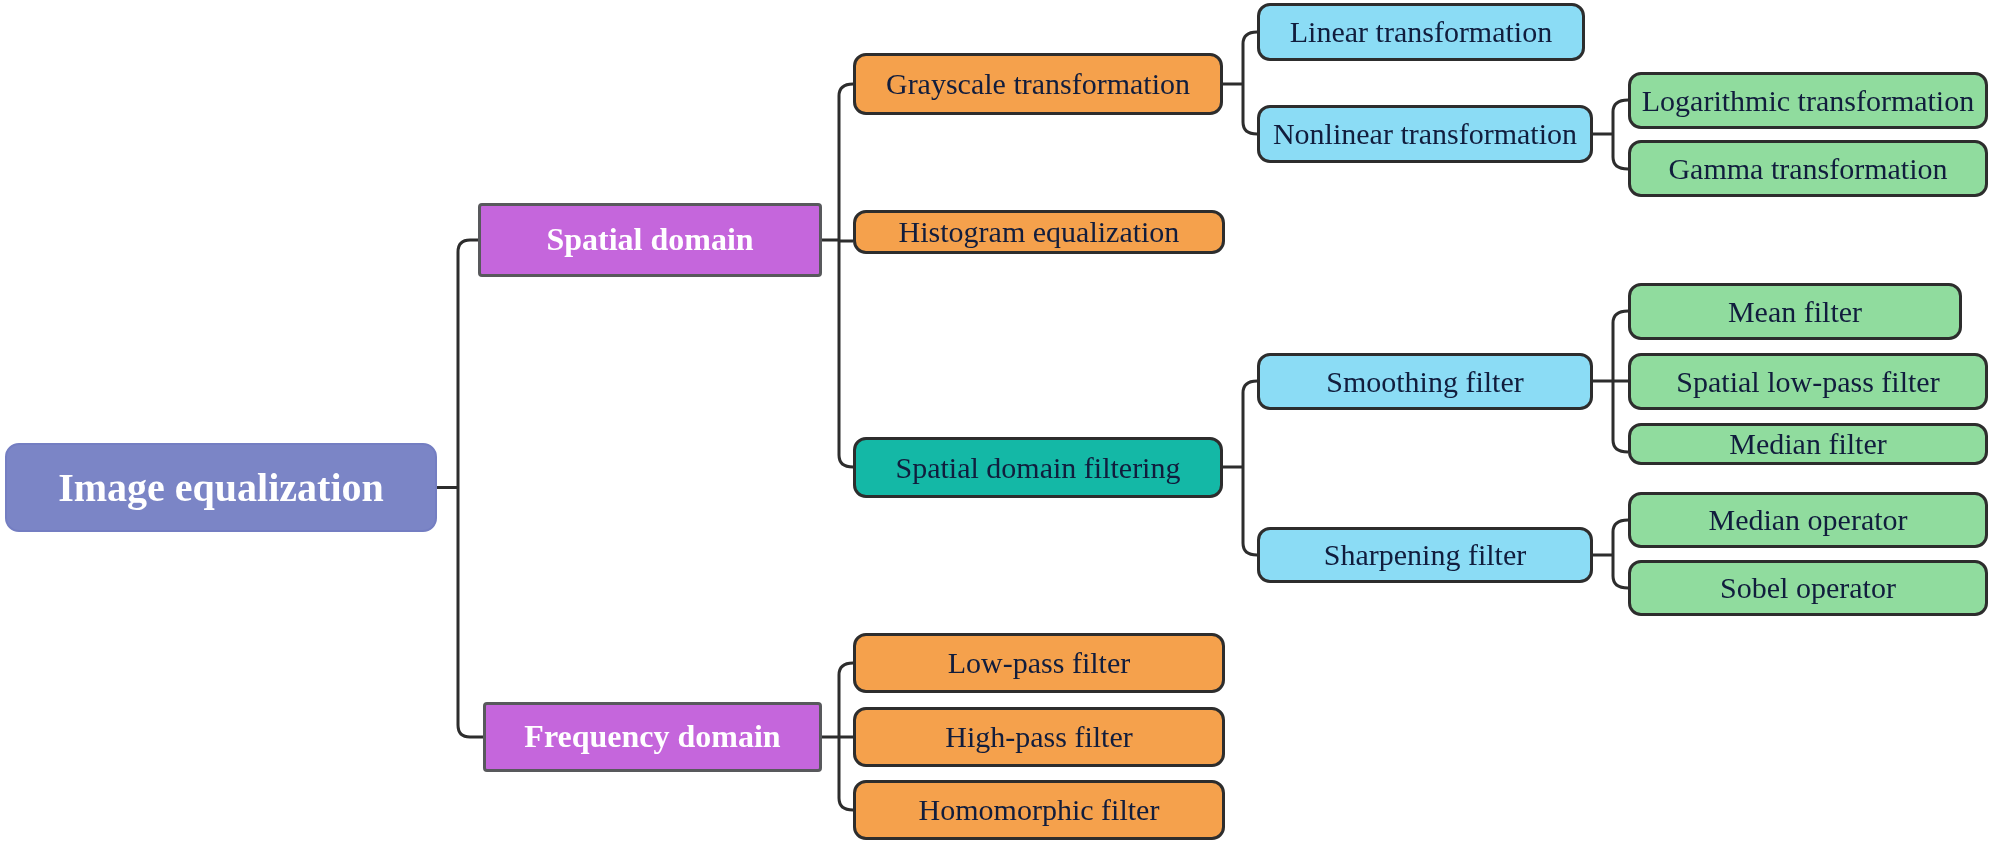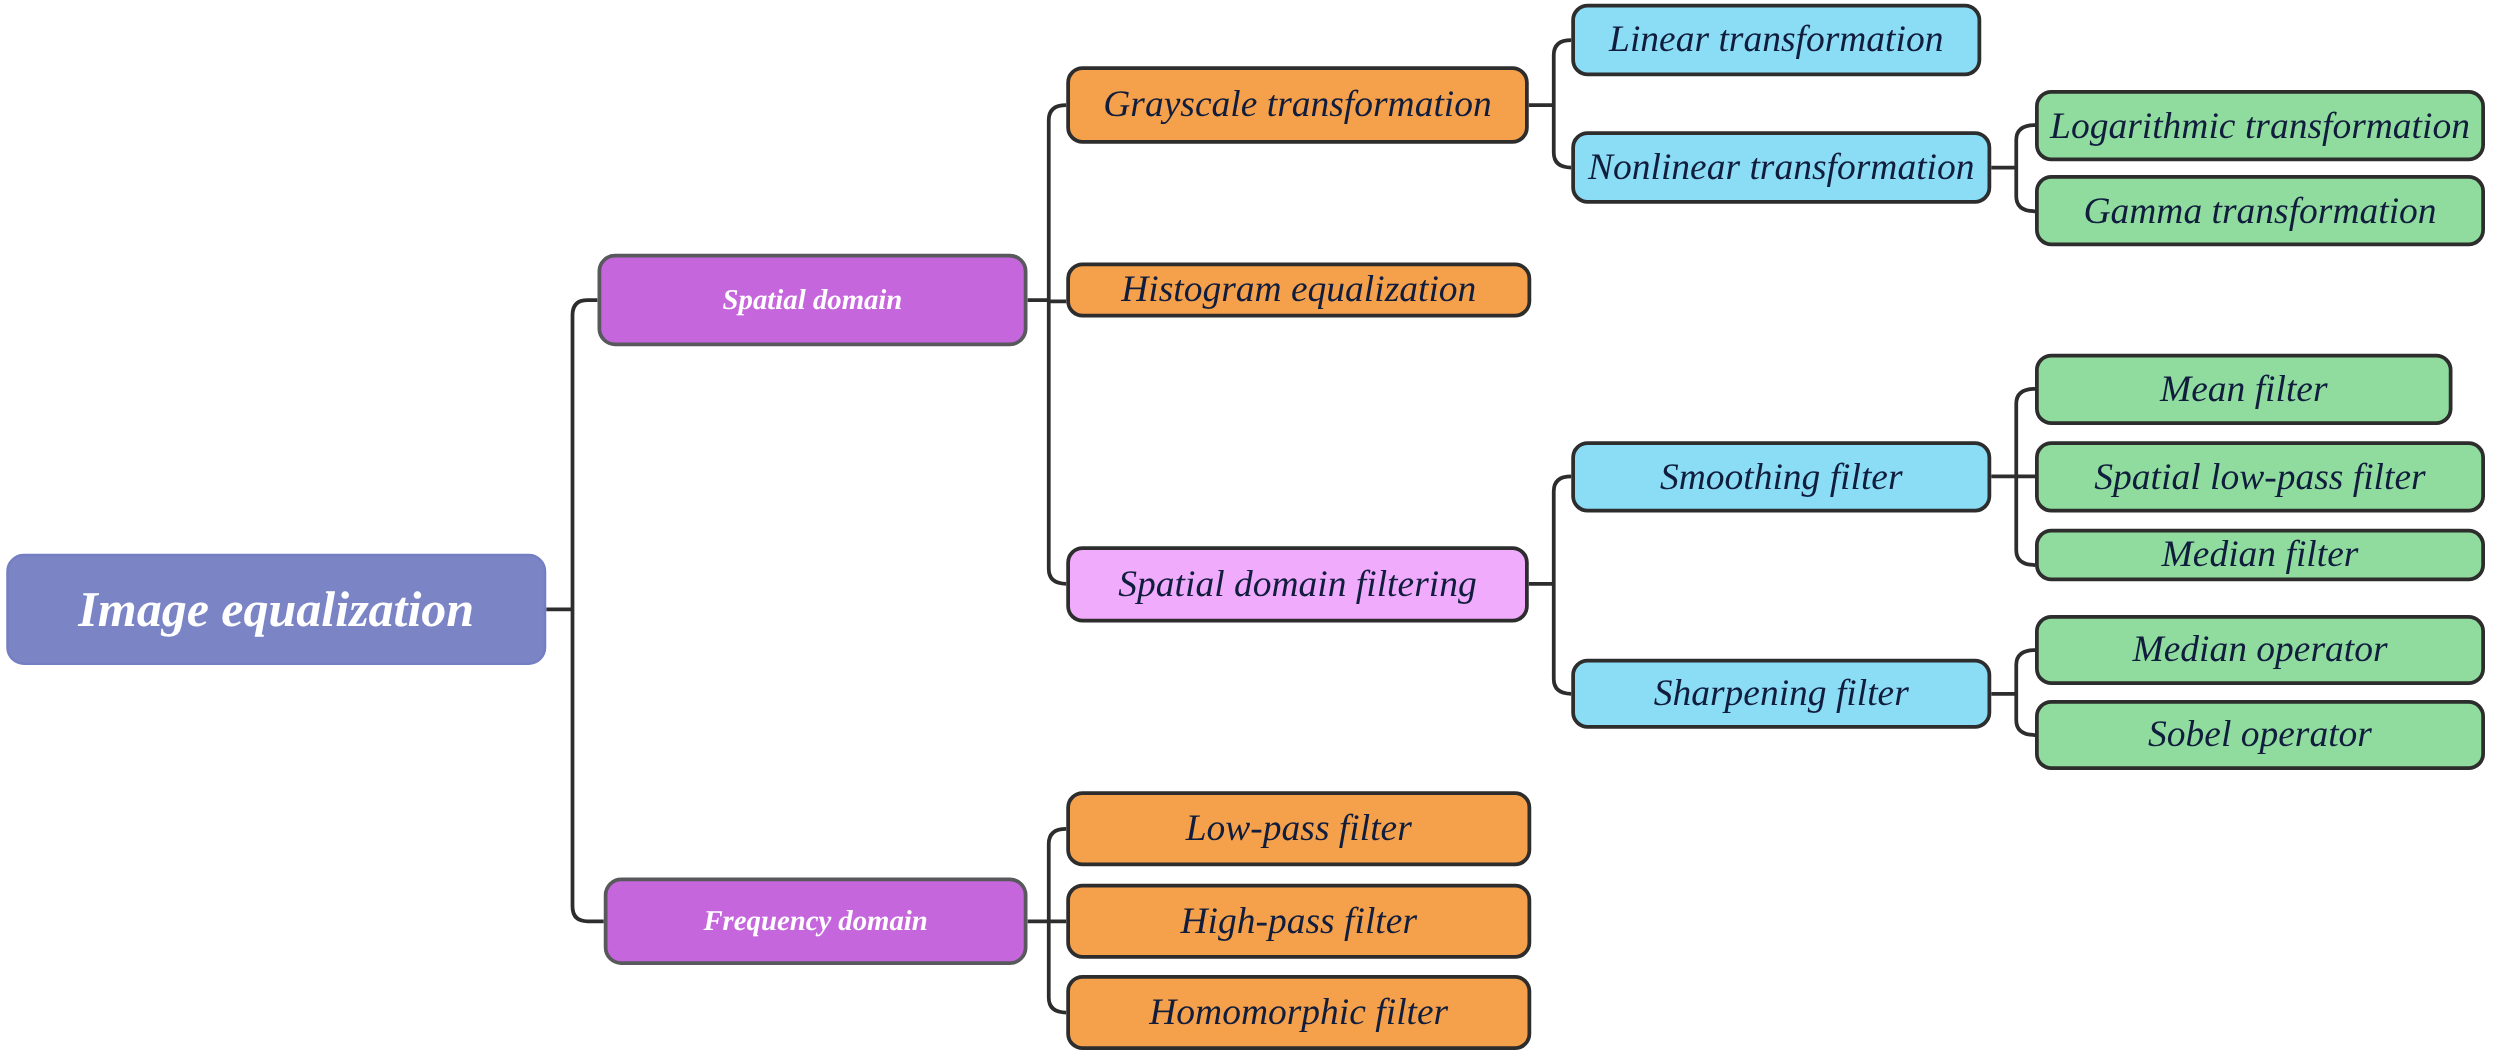--- a/index.html
+++ b/index.html
@@ -15,36 +15,35 @@
   .node{
     position:absolute;
     box-sizing:border-box;
     display:flex;align-items:center;justify-content:center;
     text-align:center;
     border-radius:13px;
     font-size:30px;
     color:#111d3d;
     line-height:1.05;
     white-space:nowrap;
-    font-style:italic;
   }
   .node.root{
     background:#7b85c6;
     border:2px solid #747ec2;
     color:#ffffff;font-weight:bold;font-size:40px;
     border-radius:14px;
   }
   .node.domain{
     background:#c566dc;
     border:3px solid #58595c;
-    color:#ffffff;font-weight:bold;font-size:23px;
-    border-radius:14px;
+    color:#ffffff;font-weight:bold;font-size:32px;
+    border-radius:4px;
   }
   .node.category{background:#f5a14c;border:3px solid #2d2d2d;}
-  .node.category-strong{background:#f0abfc;border:3px solid #2d2d2d;}
+  .node.category-strong{background:#14b8a6;border:3px solid #2d2d2d;}
   .node.subcategory{background:#8bdcf5;border:3px solid #2d2d2d;}
   .node.leaf{background:#90dc9e;border:3px solid #2d2d2d;}
 </style>
 </head>
 <body>
 
 <div id="stage">
 
   <svg id="wires" viewBox="0 0 2000 845" xmlns="http://www.w3.org/2000/svg">
     <path d="M437 487.5 H458 M478 240 H470 Q458 240 458 252 V725 Q458 737 470 737 H483"></path>

